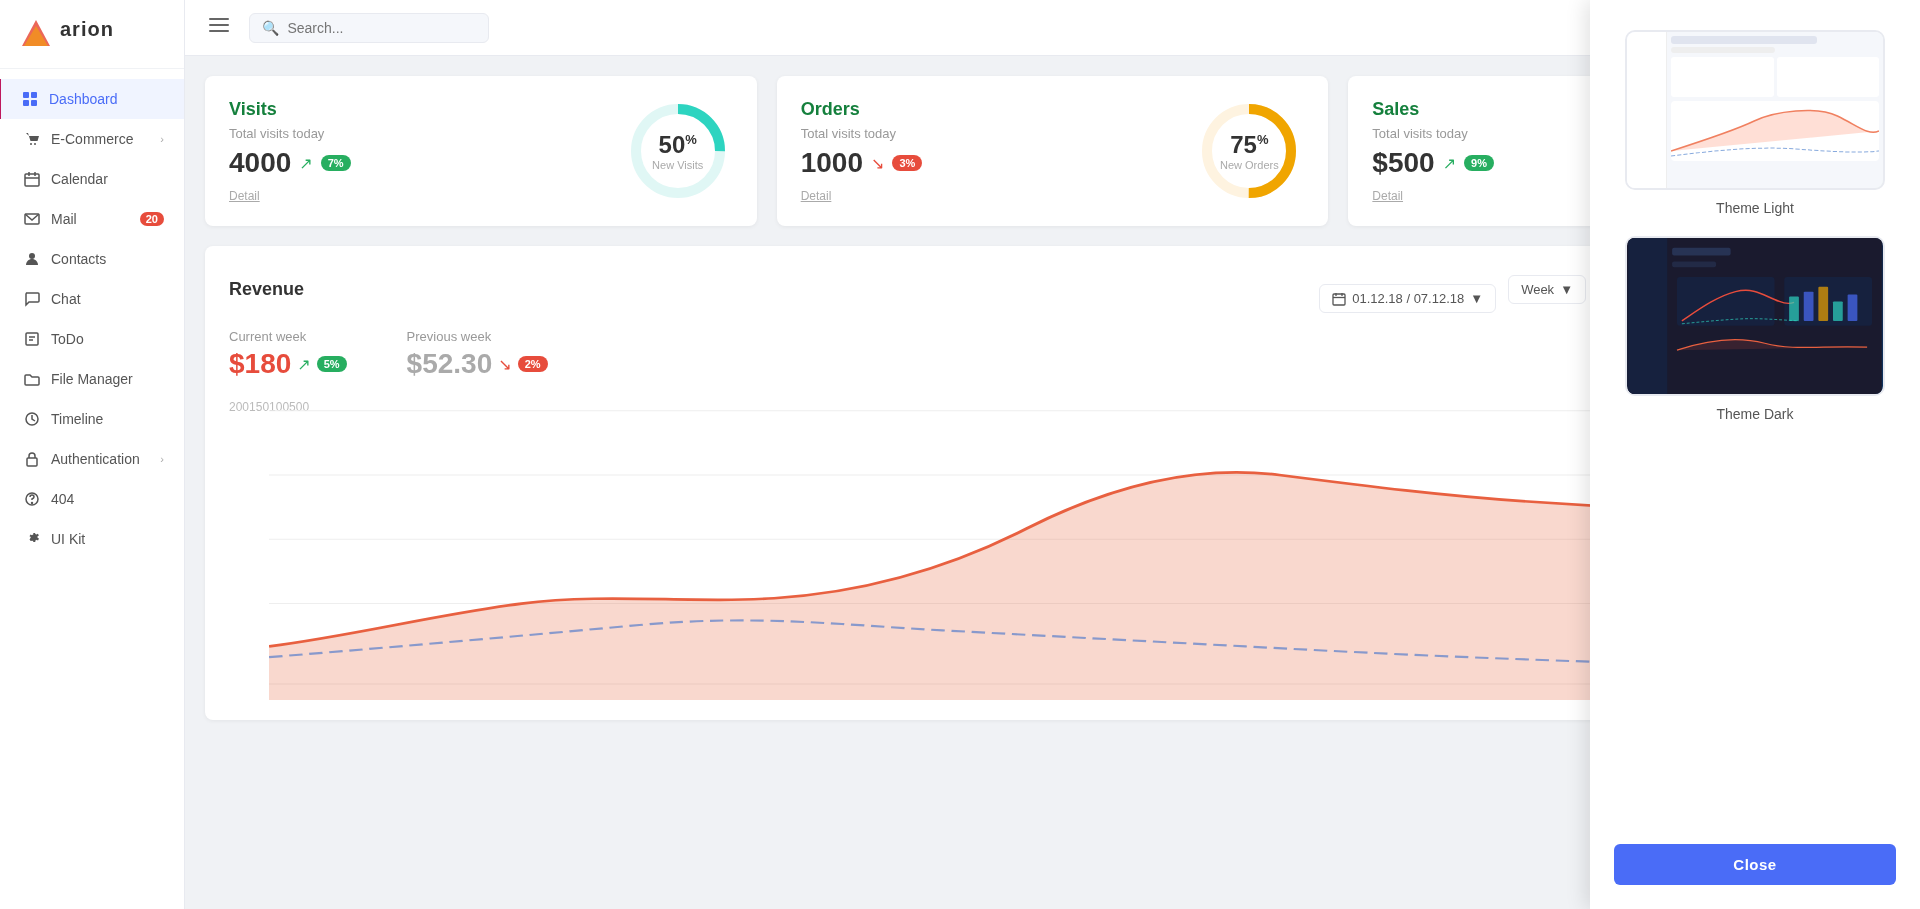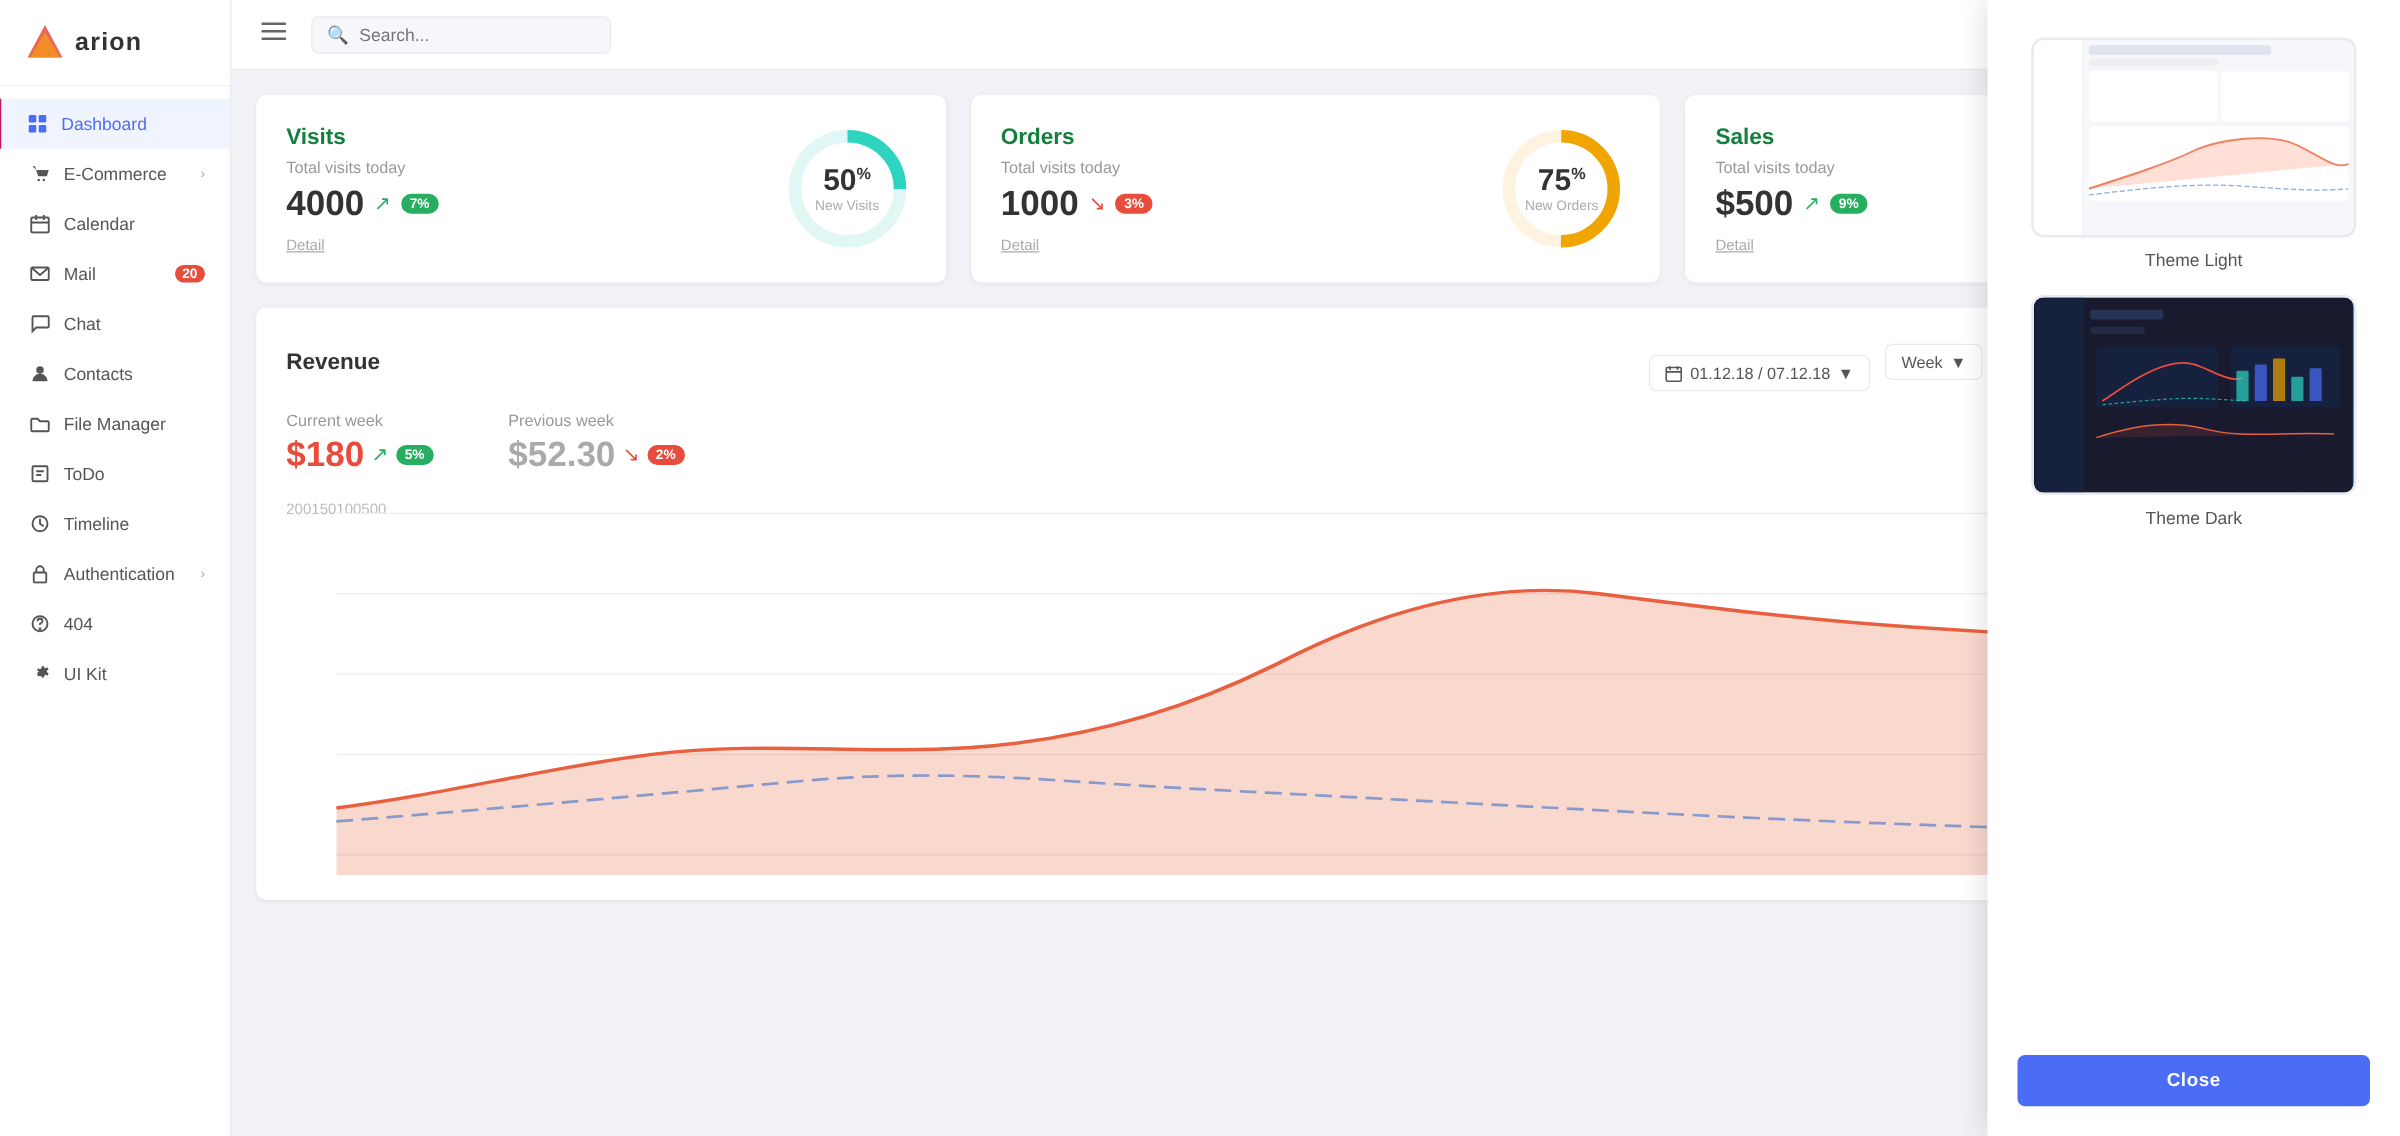--- a/index.html
+++ b/index.html
@@ -10,21 +10,20 @@
       width: 185px;
       background: #fff;
       border-right: 1px solid #e8eaf0;
       display: flex;
       flex-direction: column;
       flex-shrink: 0;
       z-index: 10;
     }
     .sidebar-logo {
       display: flex;
-      align-items: center;
       padding: 18px 20px;
       gap: 8px;
       border-bottom: 1px solid #f0f2f5;
     }
     .logo-icon {
       width: 32px;
       height: 32px;
     }
     .logo-text {
       font-size: 20px;
@@ -451,55 +450,55 @@
             <rect x="1" y="3" width="14" height="10" rx="1"></rect>
             <polyline points="1,3 8,9 15,3"></polyline>
           </svg>
       </span>
       <span>Mail</span>
       <span class="nav-badge">20</span>
     </div>
 
     <div class="nav-item">
       <span class="nav-icon">
-        <svg width="16" height="16" viewBox="0 0 16 16" fill="none" stroke="currentColor" stroke-width="1.5">
-            <path d="M2 2h12a1 1 0 011 1v7a1 1 0 01-1 1H5l-3 3V3a1 1 0 011-1z"></path>
-          </svg>
-      </span>
-      <span>Chat</span>
-    </div>
-
-    <div class="nav-item">
-      <span class="nav-icon">
         <svg width="16" height="16" viewBox="0 0 16 16" fill="currentColor">
             <circle cx="8" cy="5" r="3"></circle>
             <path d="M2 14c0-3.3 2.7-6 6-6s6 2.7 6 6"></path>
           </svg>
       </span>
       <span>Contacts</span>
     </div>
 
     <div class="nav-item">
       <span class="nav-icon">
         <svg width="16" height="16" viewBox="0 0 16 16" fill="none" stroke="currentColor" stroke-width="1.5">
-            <path d="M2 4h4l2 2h6a1 1 0 011 1v6a1 1 0 01-1 1H2a1 1 0 01-1-1V5a1 1 0 011-1z"></path>
-          </svg>
-      </span>
-      <span>File Manager</span>
+            <path d="M2 2h12a1 1 0 011 1v7a1 1 0 01-1 1H5l-3 3V3a1 1 0 011-1z"></path>
+          </svg>
+      </span>
+      <span>Chat</span>
     </div>
 
     <div class="nav-item">
       <span class="nav-icon">
         <svg width="16" height="16" viewBox="0 0 16 16" fill="none" stroke="currentColor" stroke-width="1.5">
             <rect x="2" y="2" width="12" height="12" rx="1"></rect>
             <line x1="5" y1="6" x2="11" y2="6"></line>
             <line x1="5" y1="9" x2="9" y2="9"></line>
           </svg>
       </span>
       <span>ToDo</span>
+    </div>
+
+    <div class="nav-item">
+      <span class="nav-icon">
+        <svg width="16" height="16" viewBox="0 0 16 16" fill="none" stroke="currentColor" stroke-width="1.5">
+            <path d="M2 4h4l2 2h6a1 1 0 011 1v6a1 1 0 01-1 1H2a1 1 0 01-1-1V5a1 1 0 011-1z"></path>
+          </svg>
+      </span>
+      <span>File Manager</span>
     </div>
 
     <div class="nav-item">
       <span class="nav-icon">
         <svg width="16" height="16" viewBox="0 0 16 16" fill="none" stroke="currentColor" stroke-width="1.5">
             <circle cx="8" cy="8" r="6"></circle>
             <polyline points="8,4 8,8 11,10"></polyline>
           </svg>
       </span>
       <span>Timeline</span>

